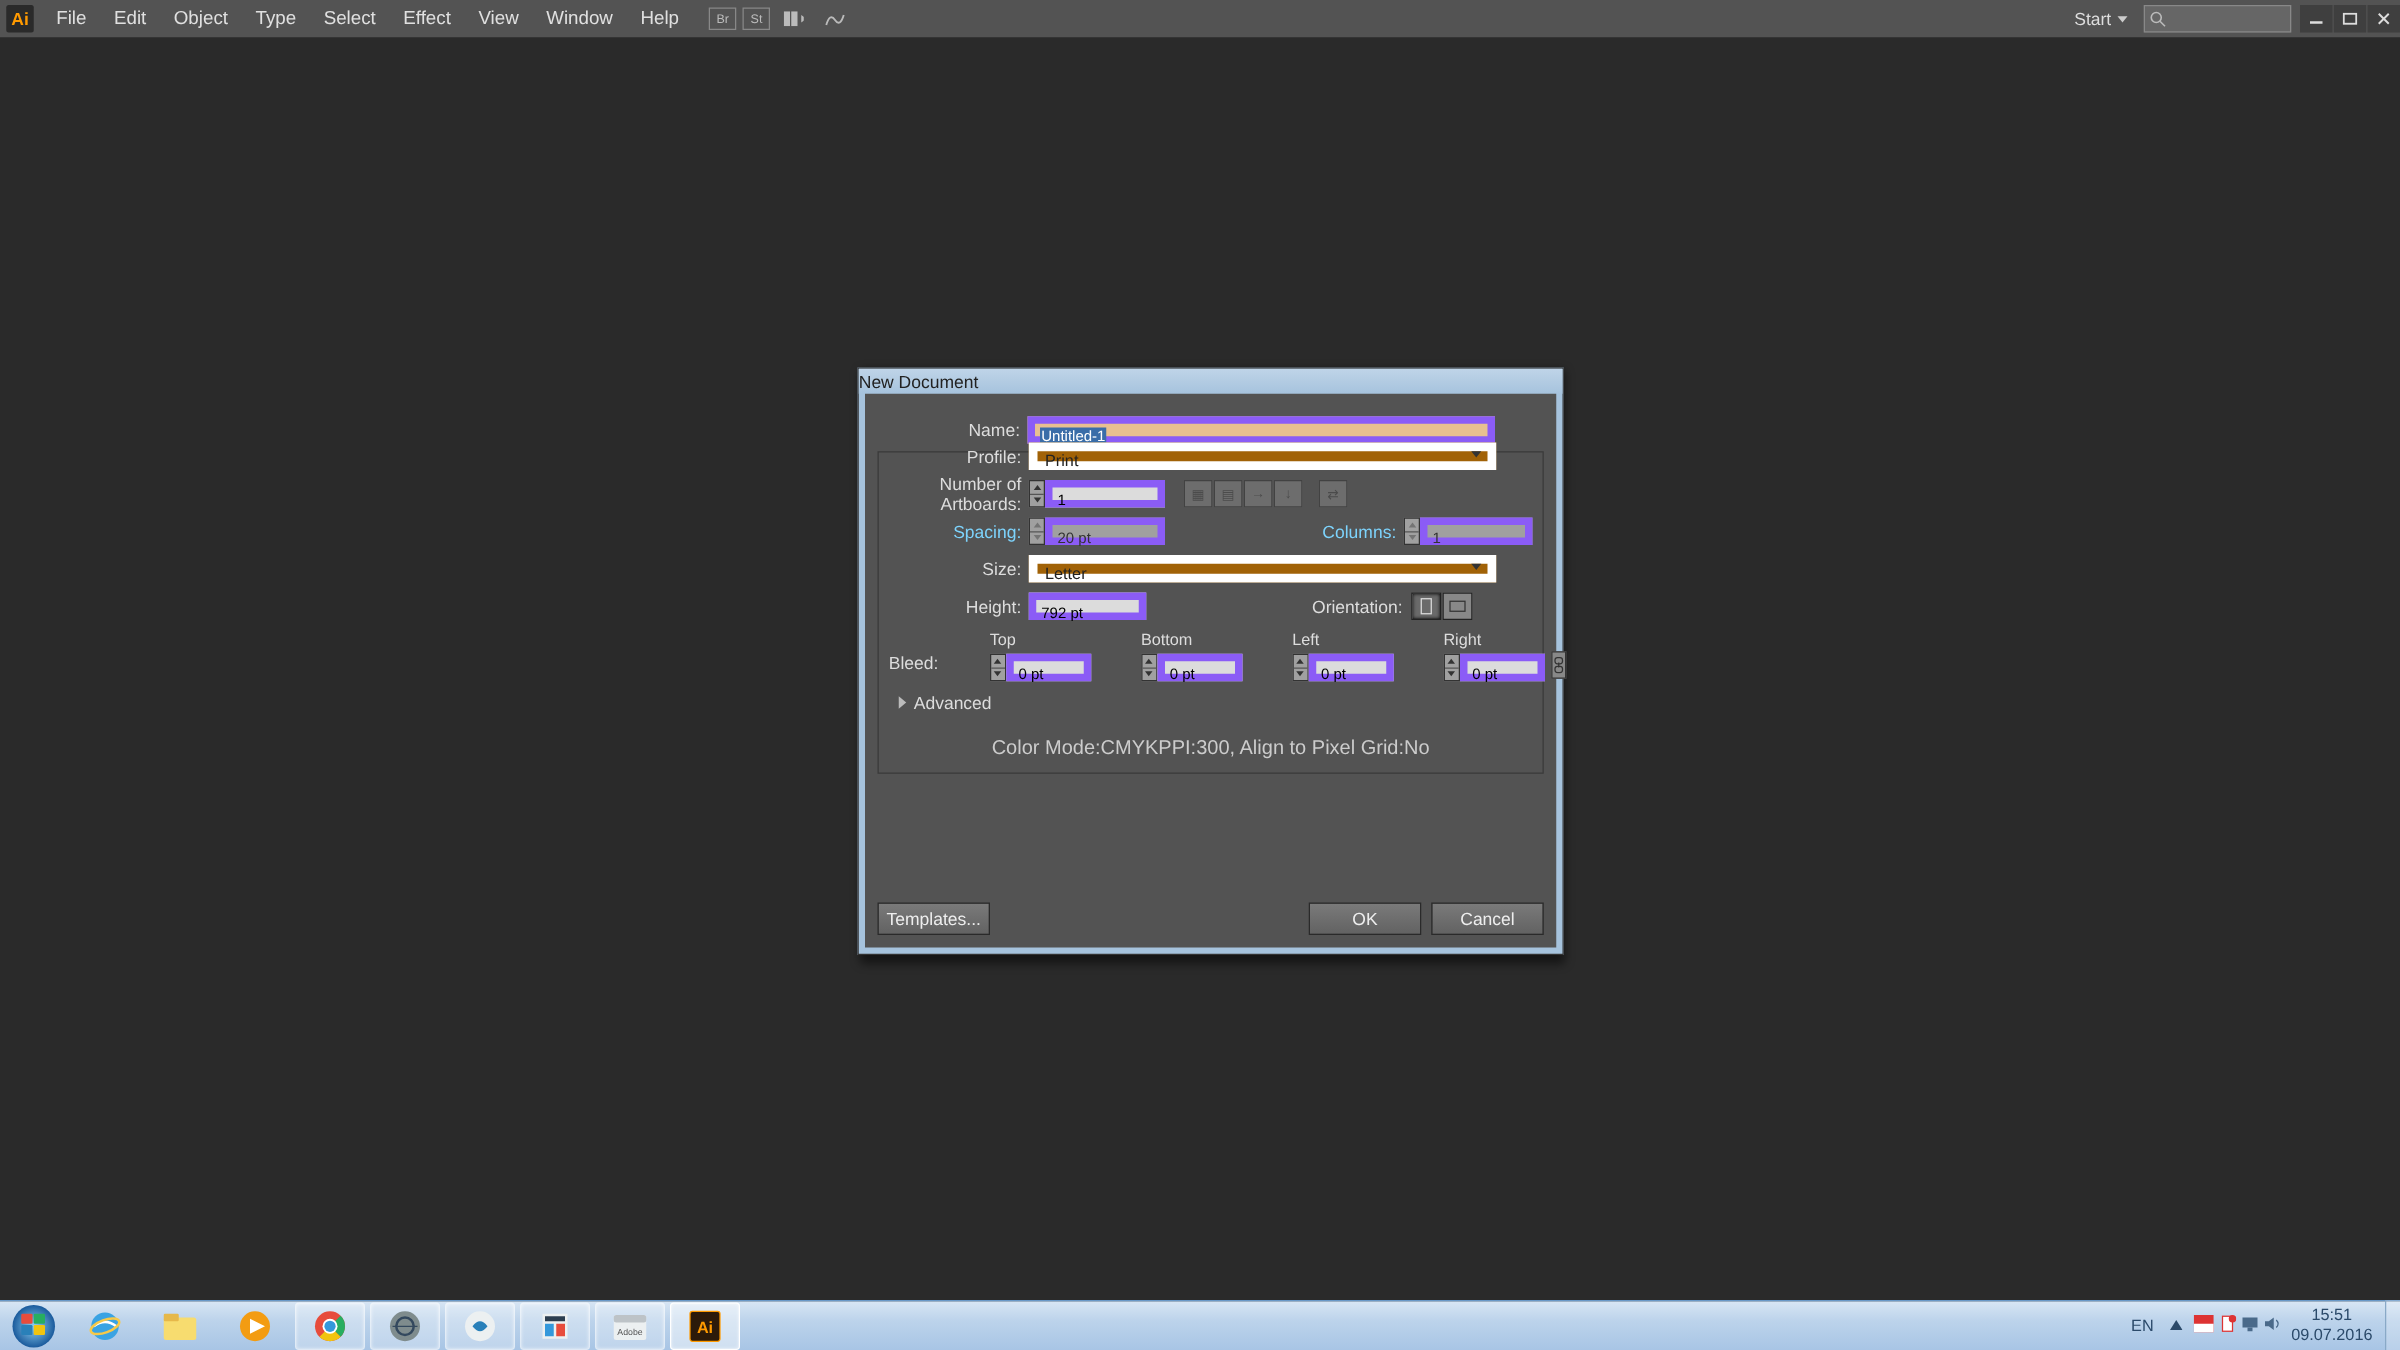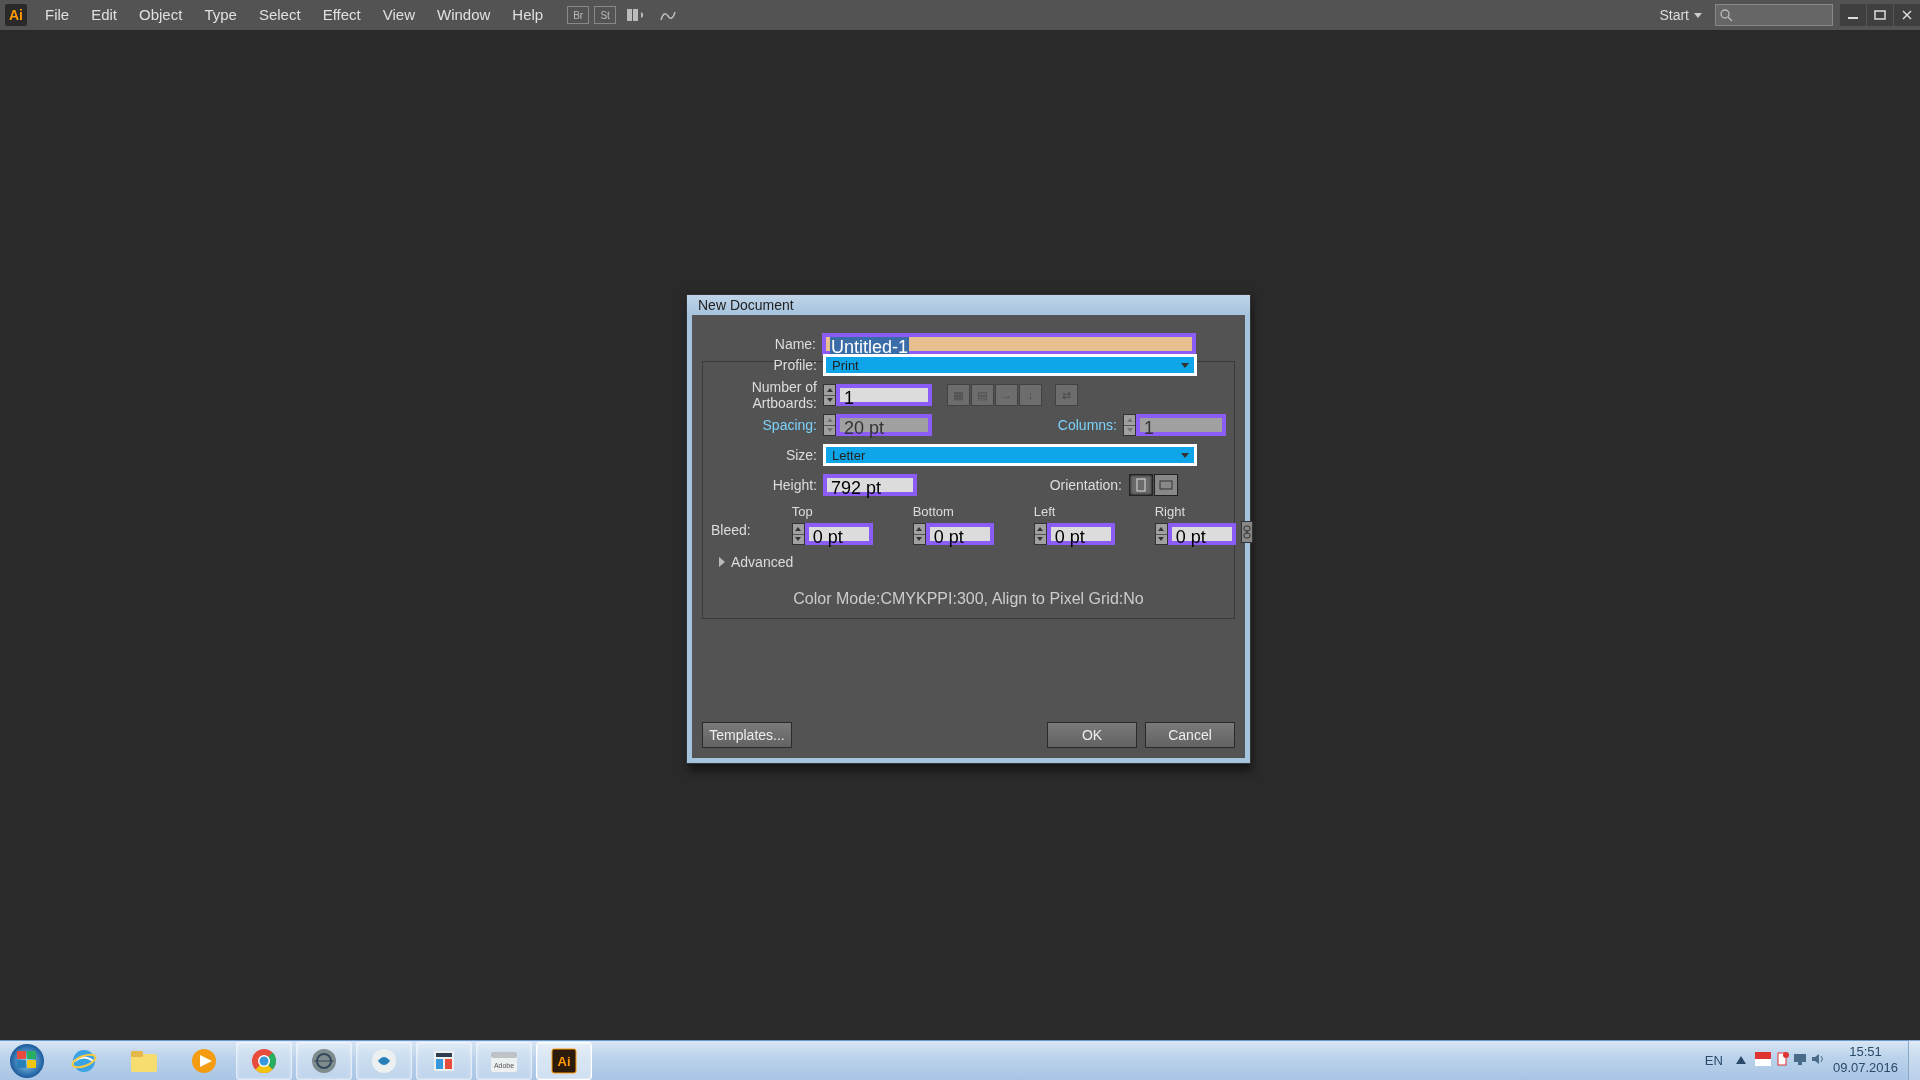--- a/index.html
+++ b/index.html
@@ -13,30 +13,30 @@
 .right-controls { position:absolute; top:0; right:0; height:30px; display:flex; align-items:center; }
 .start-label { color:#ddd; font-size:14px; margin-right:5px; padding:0 8px; display:flex; align-items:center; }
 .start-label::after { content:""; margin-left:5px; border-left:4px solid transparent; border-right:4px solid transparent; border-top:5px solid #ccc; }
 .search-box { width:118px; height:22px; background:#666; border:1px solid #888; display:flex; align-items:center; position:relative; margin-right:6px;}
 .search-box svg { position:absolute; left:3px; }
 .win-btn { width:26px; height:22px; display:flex; align-items:center; justify-content:center; background:#3f3f3f; margin-left:1px; color:#ddd; }
 .workspace { position:absolute; top:30px; left:0; right:0; bottom:30px; background:#2a2a2a; }
 
 .dialog-shadow { position:absolute; left:688px; top:296px; width:564px; height:475px; background:rgba(0,0,0,0.5); filter:blur(4px); border-radius:3px; }
 .dialog { position:absolute; left:686px; top:294px; width:565px; height:470px; background:#a6c3dd; border:1px solid #333; }
-.dialog-title { height:20px; line-height:20px; padding-left:11px; font-size:14px; color:#222; background:linear-gradient(#bfd4e8,#a6c3dd); }
+.dialog-title { height:20px; line-height:20px; padding-left:0; font-size:14px; color:#222; background:linear-gradient(#bfd4e8,#a6c3dd); }
 .dialog-body { position:absolute; top:20px; left:5px; right:5px; bottom:5px; background:#535353; color:#ddd; font-size:14px; padding:14px 8px 8px 8px; }
 .row { display:flex; align-items:center; height:30px; }
 .label { text-align:right; padding-right:6px; }
 .label.dim { color:#7dd3fc; }
-.input { height:22px; background:#dcdcdc; border:4px solid #8b5cf6; color:#000; font-size:18px; padding:0 4px; line-height:20px; }
+.input { height:22px; background:#dcdcdc; border:6px solid #8b5cf6; color:#000; font-size:12px; padding:0 4px; line-height:20px; }
 .input.gray { background:#a0a0a0; color:#333; }
 .name-input { width:374px; background:#e8c090; }
 .name-input .sel { background:#3a6da8; color:#fff; padding:0 1px; }
-.dropdown { height:22px; background:#0ea5e9; border:3px solid #ffffff; display:flex; align-items:center; padding-left:6px; font-size:13px; color:#222; position:relative; }
+.dropdown { height:22px; background:#a16207; border:7px solid #ffffff; display:flex; align-items:flex-start; padding-left:6px; font-size:13px; color:#222; position:relative; }
 .dropdown::after { content:""; position:absolute; right:5px; border-left:4px solid transparent; border-right:4px solid transparent; border-top:5px solid #333; }
 .spinner { width:13px; height:22px; background:#a0a0a0; border:1px solid #333; display:flex; flex-direction:column; }
 .spinner div { flex:1; display:flex; align-items:center; justify-content:center; }
 .spinner div:first-child { border-bottom:1px solid #555; }
 .spinner div::before { content:""; border-left:3px solid transparent; border-right:3px solid transparent; }
 .spinner div:first-child::before { border-bottom:4px solid #333; }
 .spinner div:last-child::before { border-top:4px solid #333; }
 .spinner.dim div::before { opacity:.4; }
 .arr-btn { width:23px; height:22px; background:#888; border:1px solid #333; margin-left:1px; display:flex; align-items:center; justify-content:center; font-size:11px; color:#444;}
 .arr-btn.dim { opacity:.5; }

